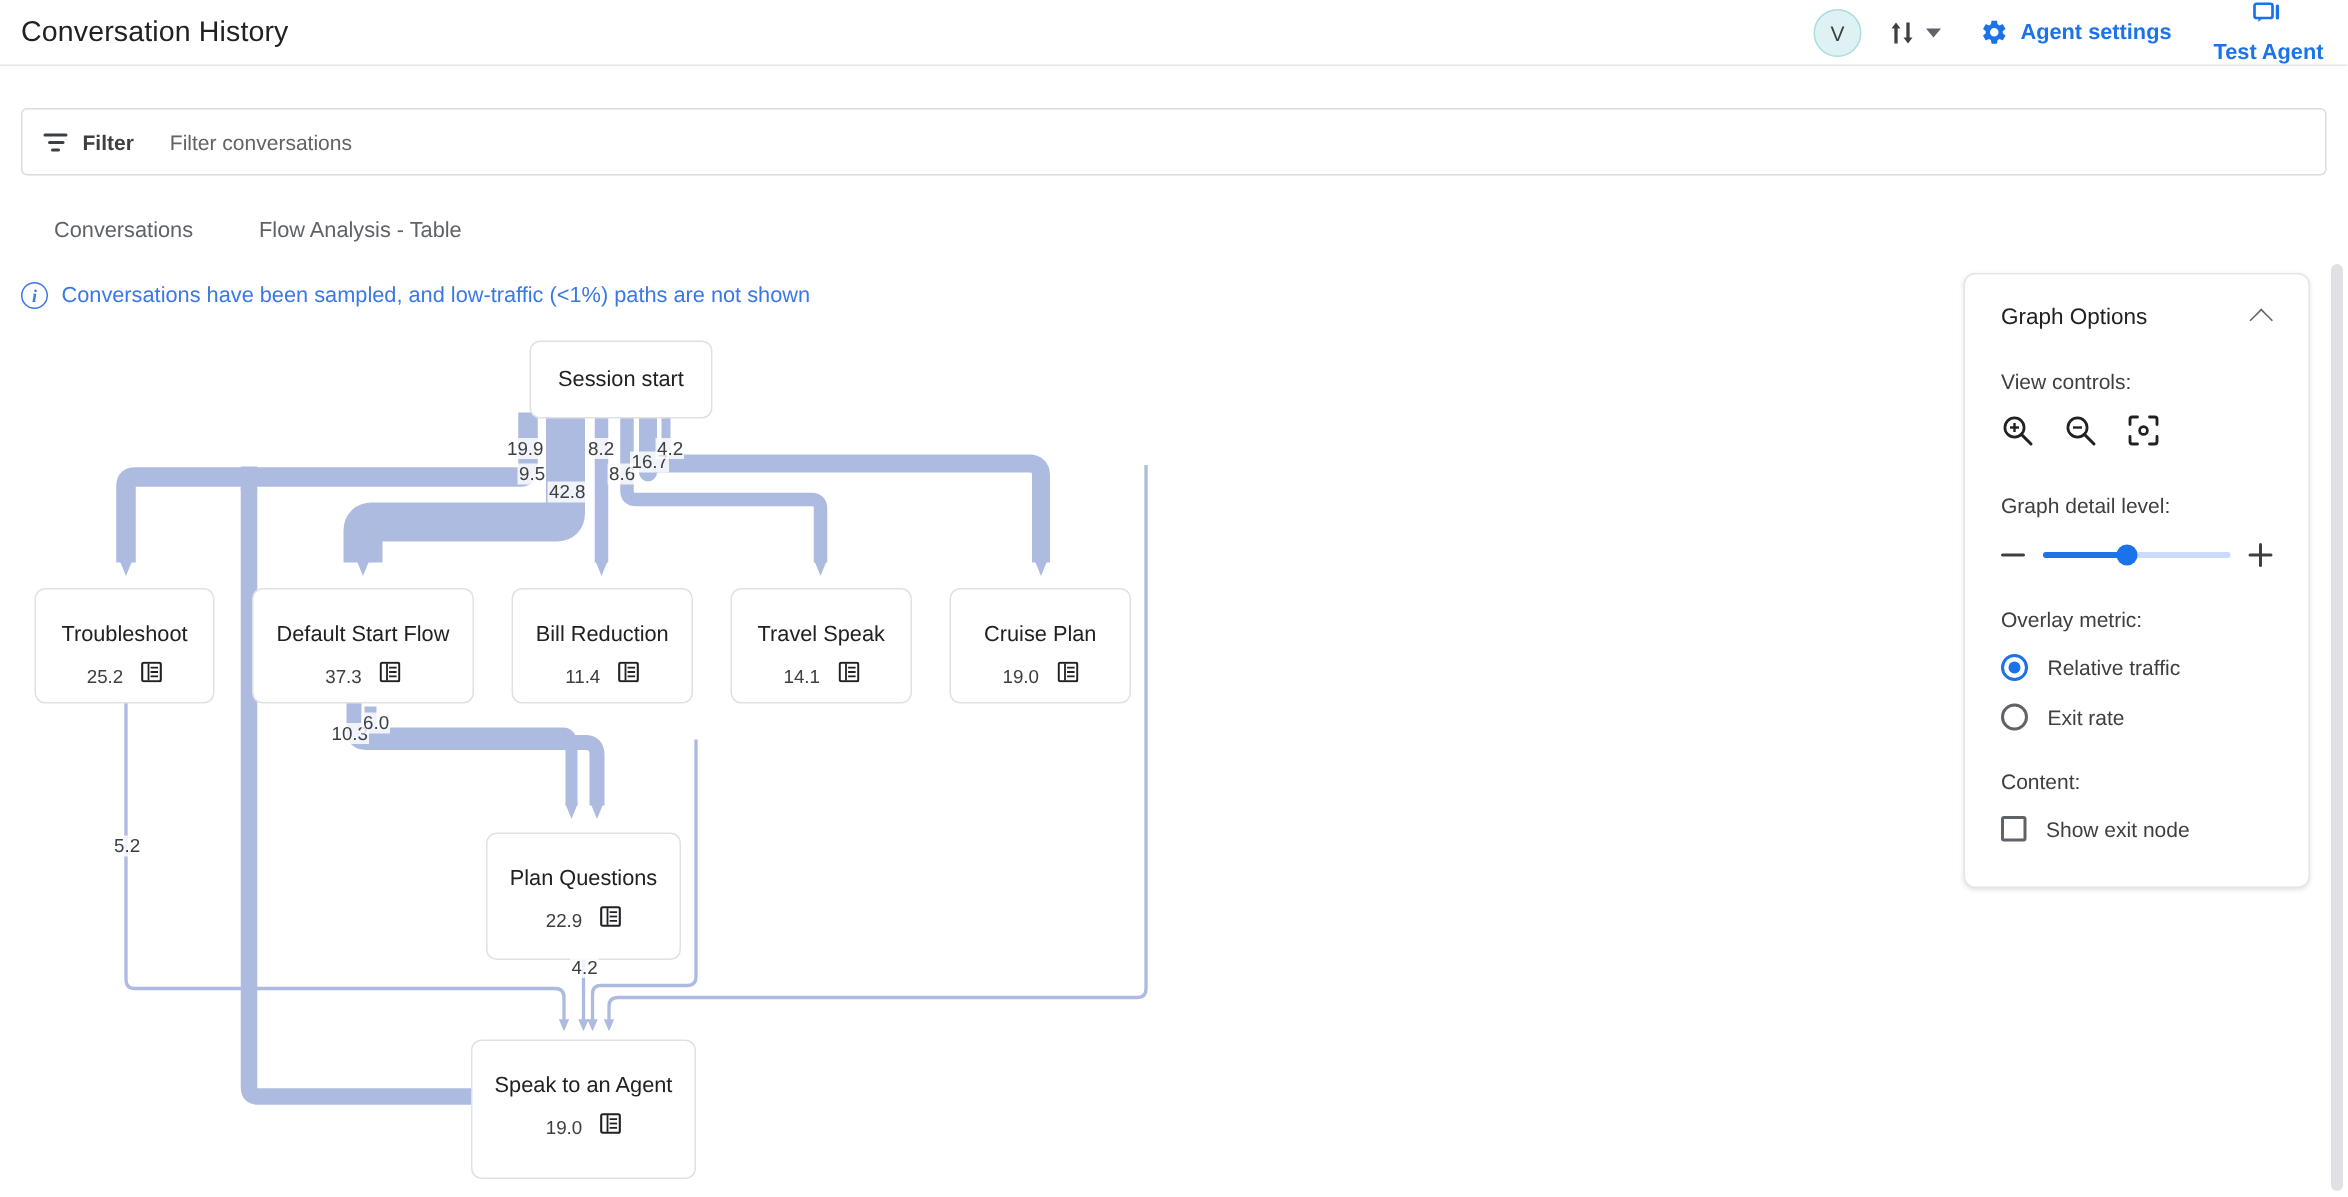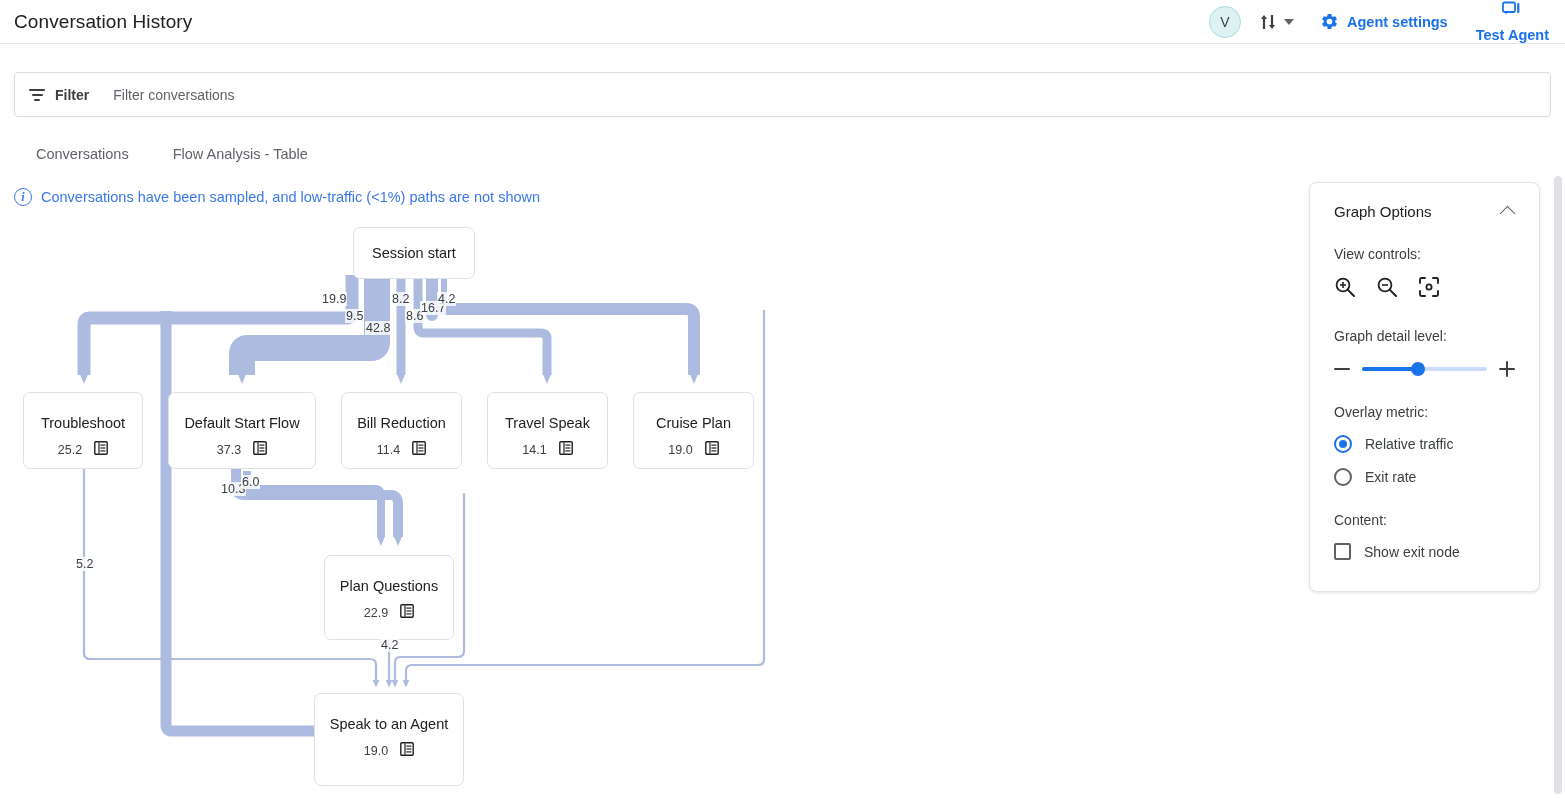--- a/index.html
+++ b/index.html
@@ -439,21 +439,21 @@
           <rect x="0.8" y="0.8" width="12.4" height="12.4" rx="1" fill="none" stroke="#202124" stroke-width="1.4"></rect>
           <line x1="5" y1="1.4" x2="5" y2="12.6" stroke="#202124" stroke-width="1.2"></line>
           <line x1="6.4" y1="4.1" x2="11.4" y2="4.1" stroke="#202124" stroke-width="1.2"></line>
           <line x1="6.4" y1="7" x2="11.4" y2="7" stroke="#202124" stroke-width="1.2"></line>
           <line x1="6.4" y1="9.9" x2="11.4" y2="9.9" stroke="#202124" stroke-width="1.2"></line>
         </svg>
       </span>
     </div>
   </div>
 
-  <span class="edge-label" style="left:321px; top:77px;">19.9</span>
+  <span class="edge-label" style="left:337px; top:77px;">19.9</span>
   <span class="edge-label" style="left:345px; top:94px;">9.5</span>
   <span class="edge-label" style="left:365px; top:106px;">42.8</span>
   <span class="edge-label" style="left:391px; top:77px;">8.2</span>
   <span class="edge-label" style="left:405px; top:94px;">8.6</span>
   <span class="edge-label" style="left:420px; top:86px;">16.7</span>
   <span class="edge-label" style="left:437px; top:77px;">4.2</span>
   <span class="edge-label" style="left:220px; top:267px;">10.3</span>
   <span class="edge-label" style="left:241px; top:260px;">6.0</span>
   <span class="edge-label" style="left:75px;  top:342px;">5.2</span>
   <span class="edge-label" style="left:380px; top:423px;">4.2</span>

